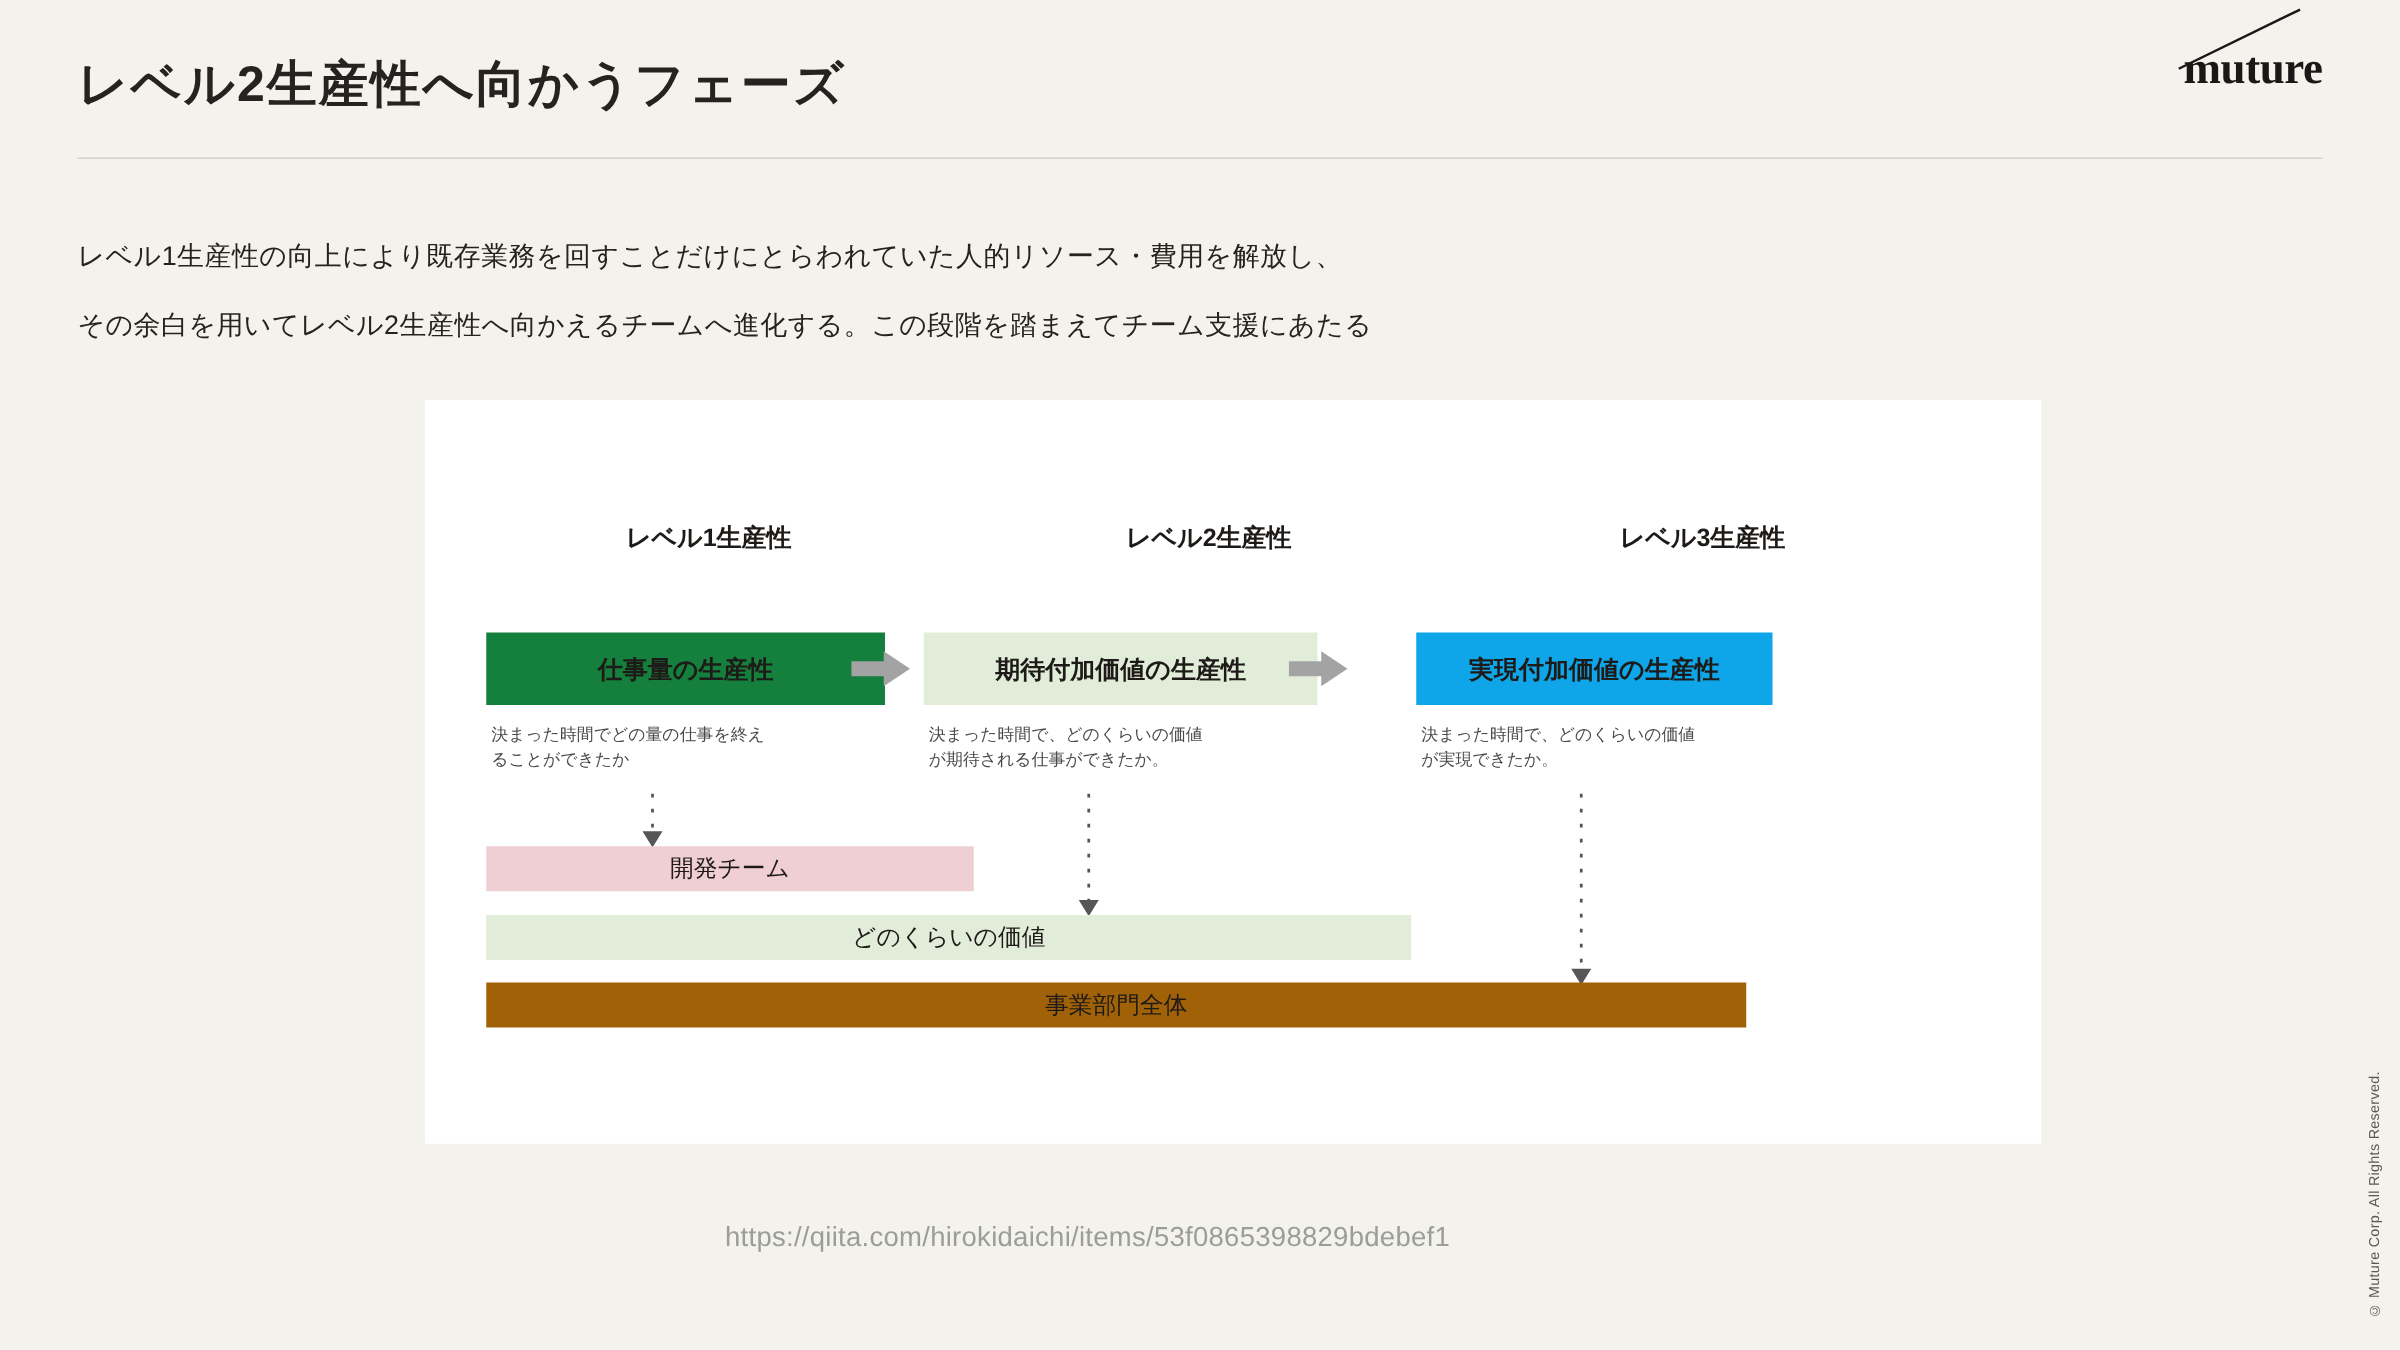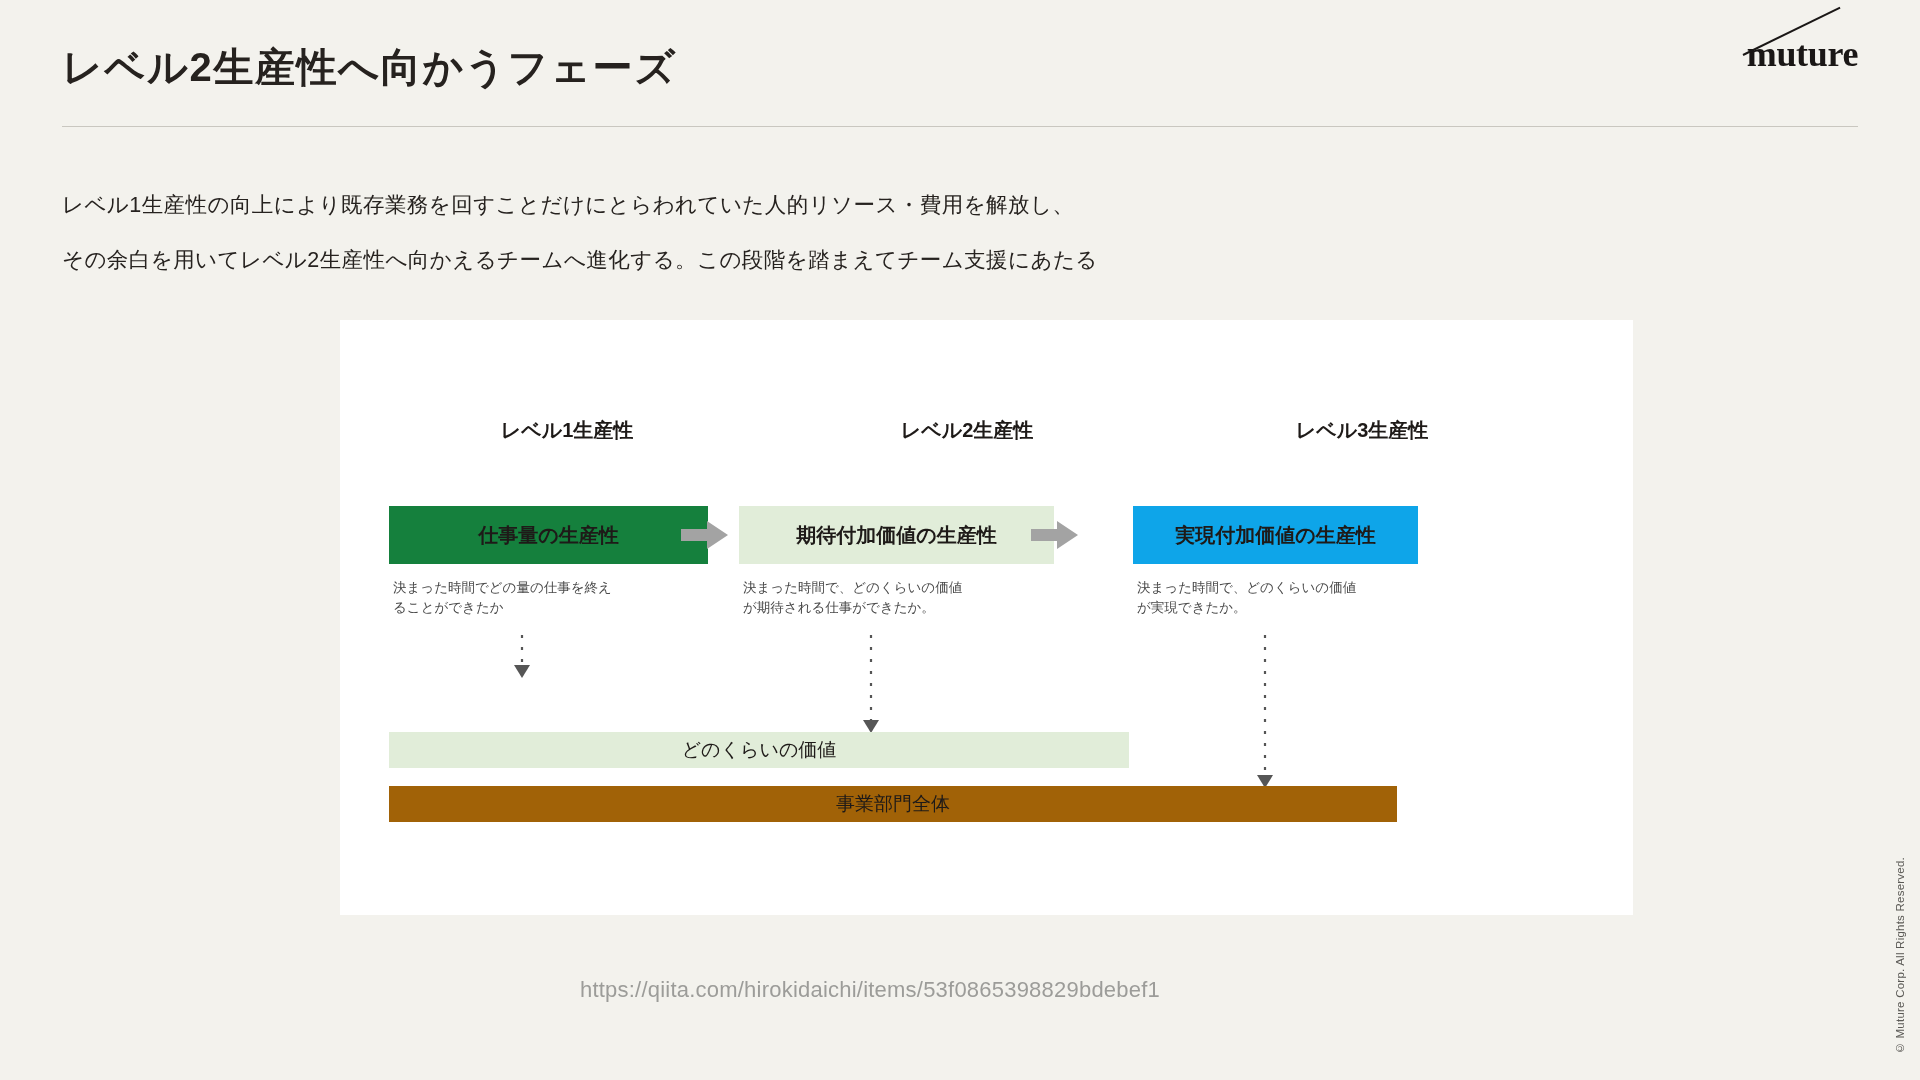--- a/index.html
+++ b/index.html
@@ -249,18 +249,19 @@
     <g stroke="#555555" stroke-width="2.2" stroke-dasharray="3 9" stroke-linecap="butt" fill="none">
       <line x1="182" y1="315" x2="182" y2="345"></line>
       <line x1="531" y1="315" x2="531" y2="400"></line>
       <line x1="925" y1="315" x2="925" y2="455"></line>
     </g>
     <polygon points="174,345 190,345 182,358" fill="#565656"></polygon>
     <polygon points="523,400 539,400 531,413" fill="#565656"></polygon>
     <polygon points="917,455 933,455 925,468" fill="#565656"></polygon>
   </svg>
 
+  <div class="scope-bar" id="scope-bar-0">開発チーム</div>
   <div class="scope-bar" id="scope-bar-1">どのくらいの価値</div>
   <div class="scope-bar" id="scope-bar-2">事業部門全体</div>
 </div>
 
 <div id="source-url">https://qiita.com/hirokidaichi/items/53f0865398829bdebef1</div>
 <div id="copyright">© Muture Corp. All Rights Reserved.</div>
 
 </body></html>

